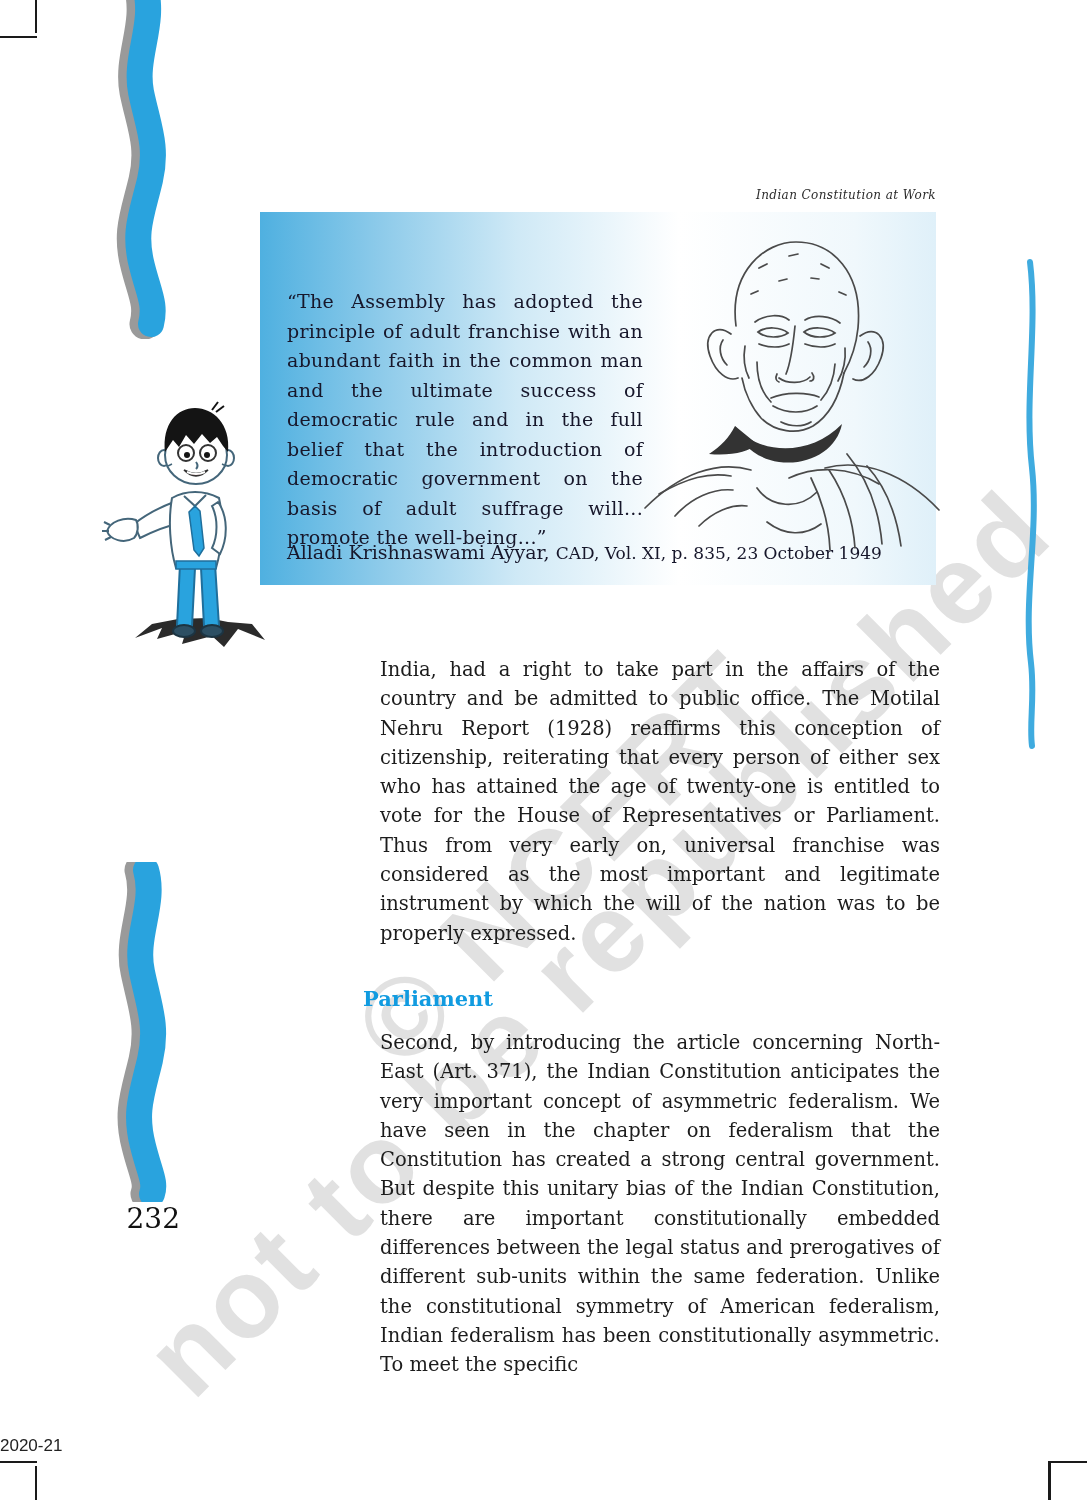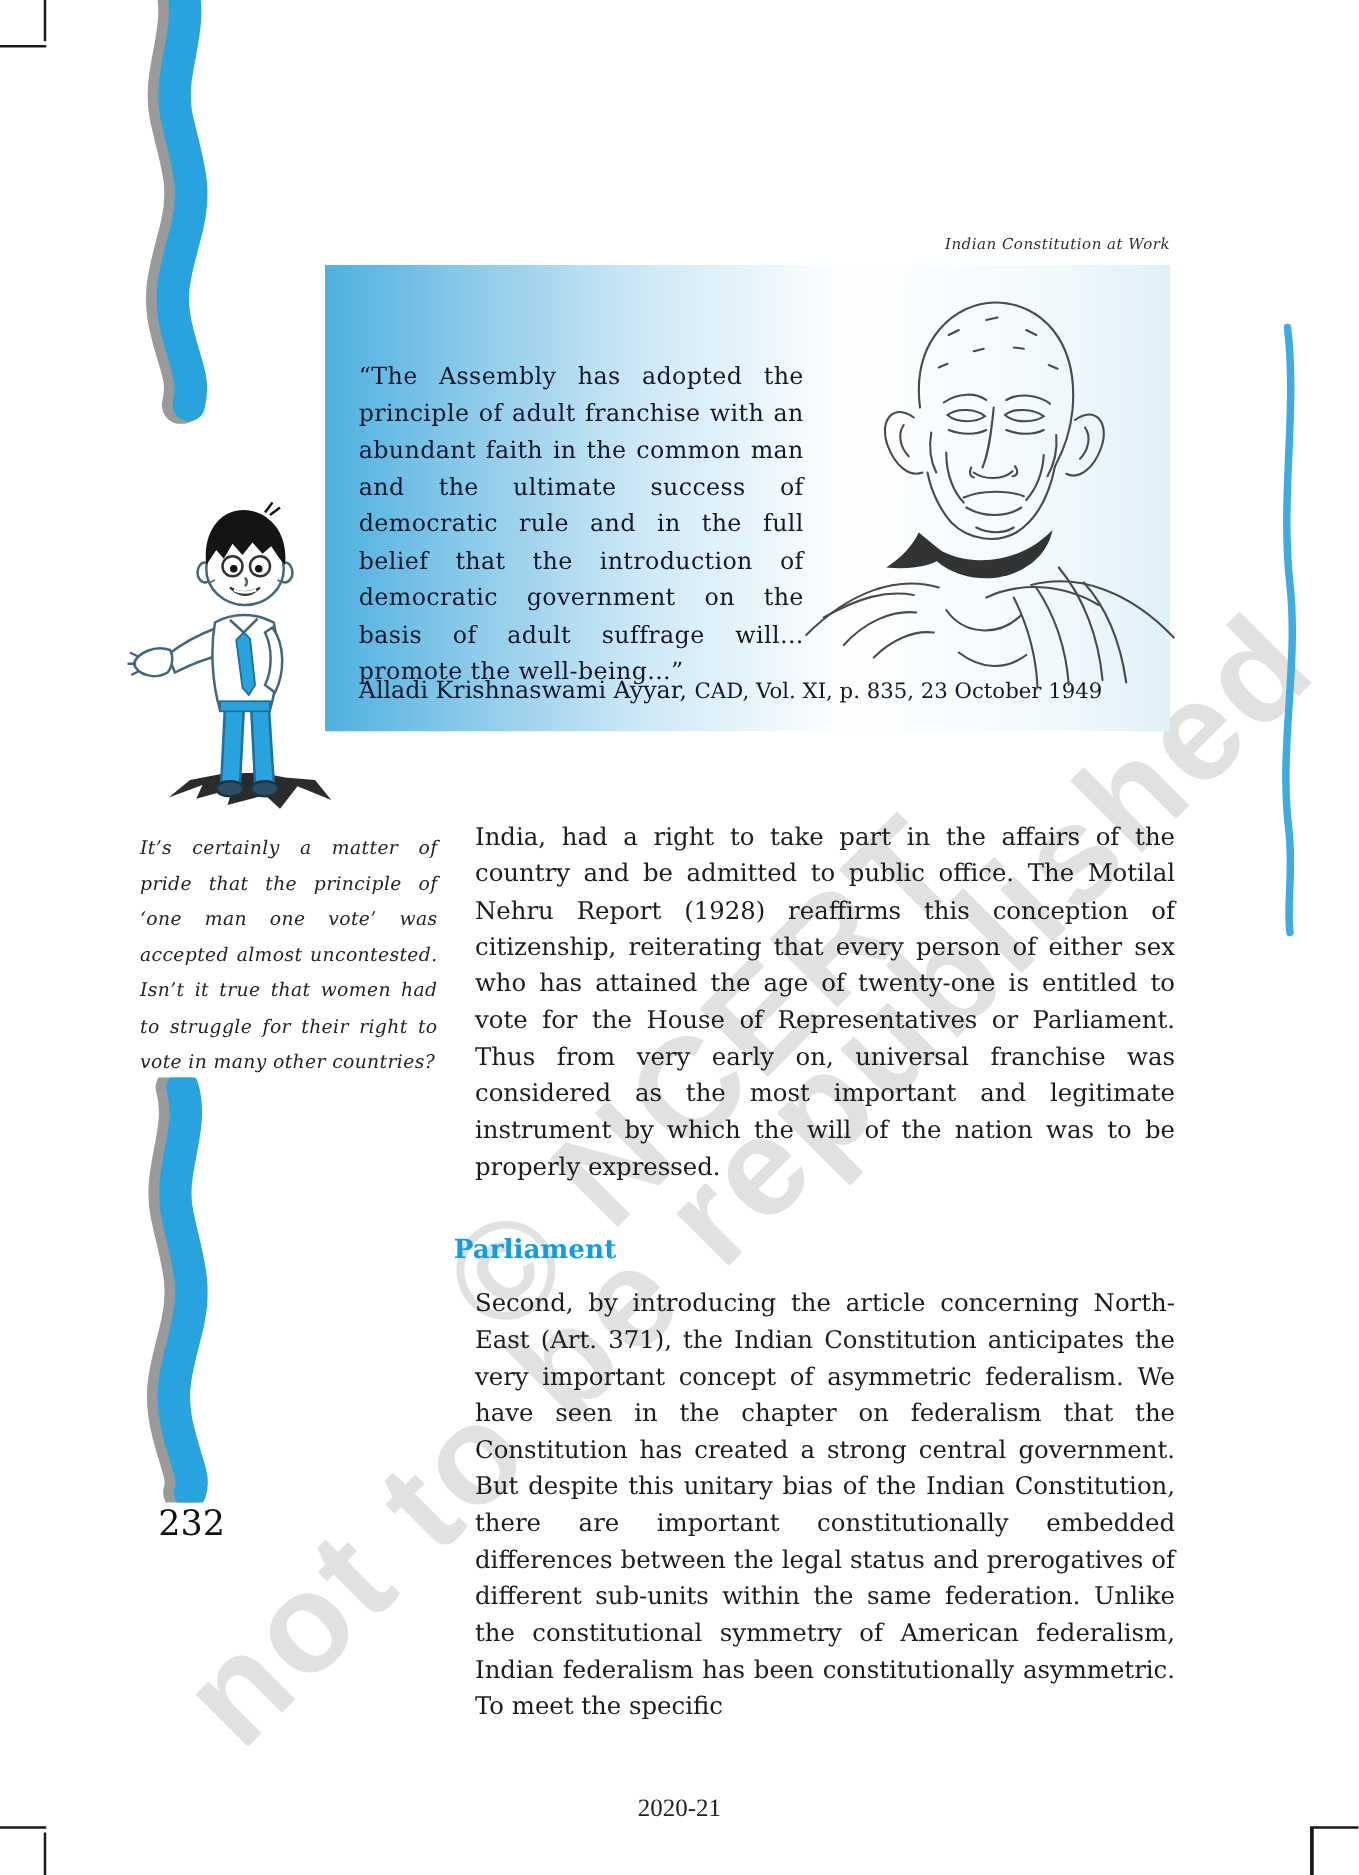--- a/index.html
+++ b/index.html
@@ -67,22 +67,22 @@
   .section-heading{
     margin:38px 0 6px 0;
     font-size:21px;font-weight:bold;color:#119be0;
   }
   
   .page-number{
     position:absolute;left:114px;top:1202px;width:66px;
     font-size:28px;color:#111;z-index:2;text-align:right;
   }
   .footer-year{
-    position:absolute;left:0;right:0;top:1436px;text-align:center;
-    font-family:Liberation Serif, serif;font-size:20px;color:#222;
+    position:absolute;left:0;right:0;top:1436px;
+    font-family:Liberation Sans, sans-serif;font-size:17px;color:#222;
     z-index:2;
   }
   .deco{z-index:2;}
 </style>
 </head>
 <body>
 
 <div class="page">
 
   <div class="cropmark" style="left:35px;top:0;width:2px;height:33px;"></div>
@@ -218,21 +218,20 @@
     <circle cx="87" cy="57" r="3" fill="#141414"></circle>
     <circle cx="107" cy="57" r="3" fill="#141414"></circle>
 
     <path d="M96,64 q3,4 0,7" fill="none" stroke="#44667a" stroke-width="2"></path>
     <path d="M84,72 Q96,84 108,72 Q96,79 84,72 Z" fill="#5b2a2a" stroke="#333" stroke-width="1.5"></path>
     <path d="M87,74 Q96,78 105,74" stroke="#ffffff" stroke-width="2" fill="none"></path>
 
     <path d="M72,66 l-4,2 M122,66 l4,2" stroke="#44667a" stroke-width="1.5" fill="none"></path>
   </svg>
 
-  <div class="side-note">It’s certainly a matter of pride that the principle of ‘one man one vote’ was accepted almost uncontested. Isn’t it true that women had to struggle for their right to vote in many other countries?</div>
 
   <div class="main-col">
     <p>India, had a right to take part in the affairs of the country and be admitted to public office. The Motilal Nehru Report (1928) reaffirms this conception of citizenship, reiterating that every person of either sex who has attained the age of twenty-one is entitled to vote for the House of Representatives or Parliament. Thus from very early on, universal franchise was considered as the most important and legitimate instrument by which the will of the nation was to be properly expressed.</p>
     <div class="section-heading">Parliament</div>
     <p>Second, by introducing the article concerning North-East (Art. 371), the Indian Constitution anticipates the very important concept of asymmetric federalism. We have seen in the chapter on federalism that the Constitution has created a strong central government. But despite this unitary bias of the Indian Constitution, there are important constitutionally embedded differences between the legal status and prerogatives of different sub-units within the same federation.  Unlike the constitutional symmetry of American federalism, Indian federalism has been constitutionally asymmetric. To meet the specific</p>
   </div>
 
   <div class="page-number">232</div>
   <div class="footer-year">2020-21</div>
 

